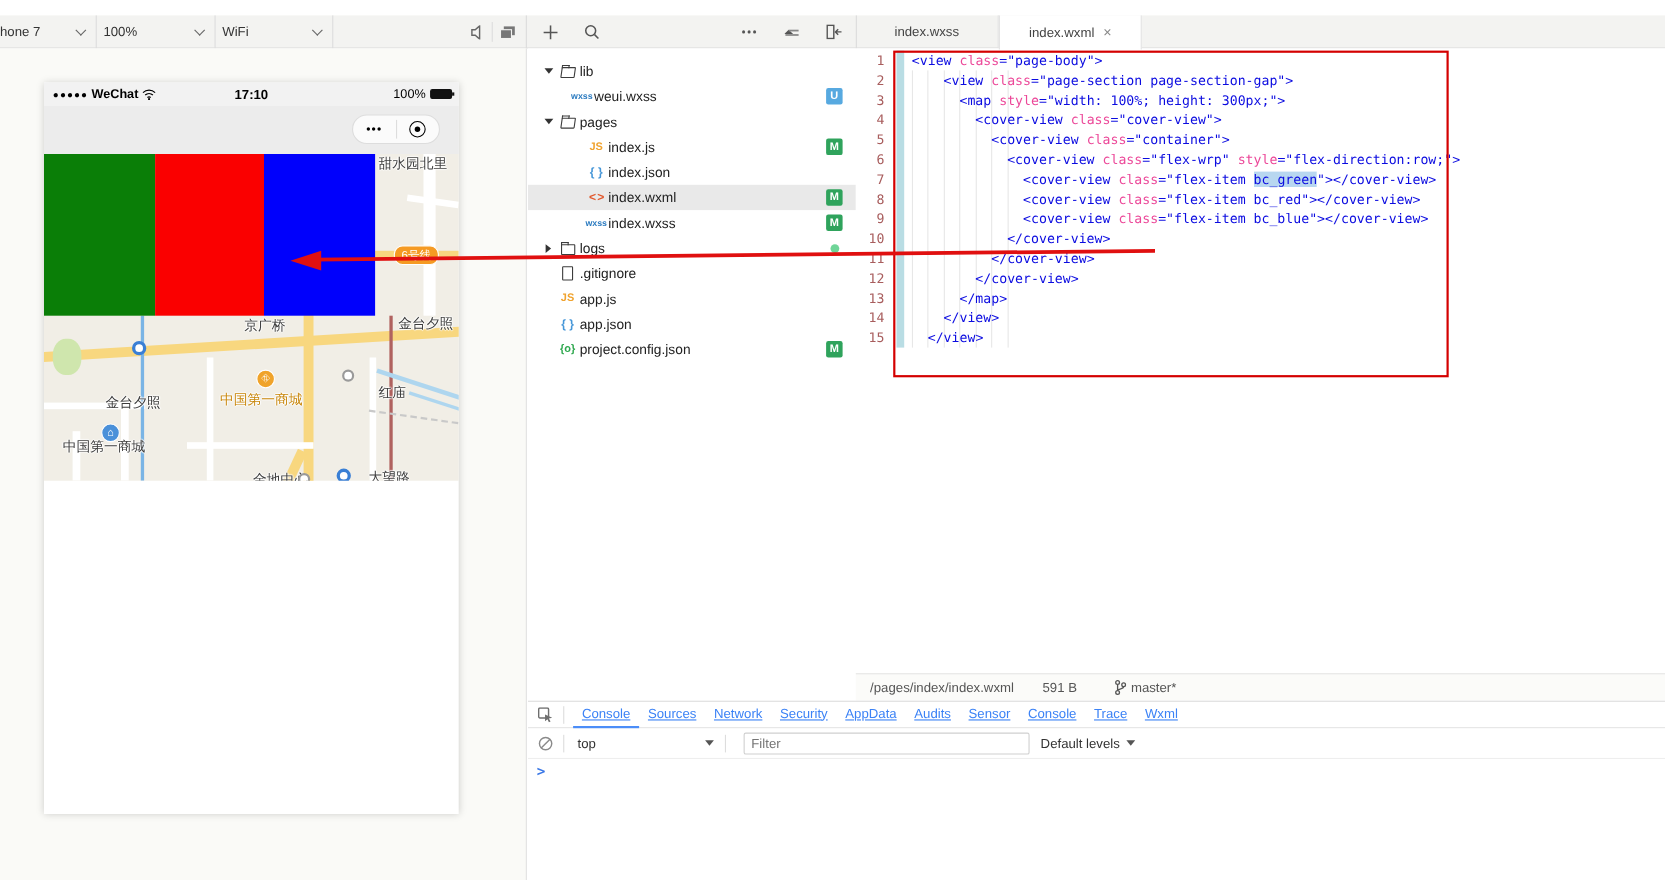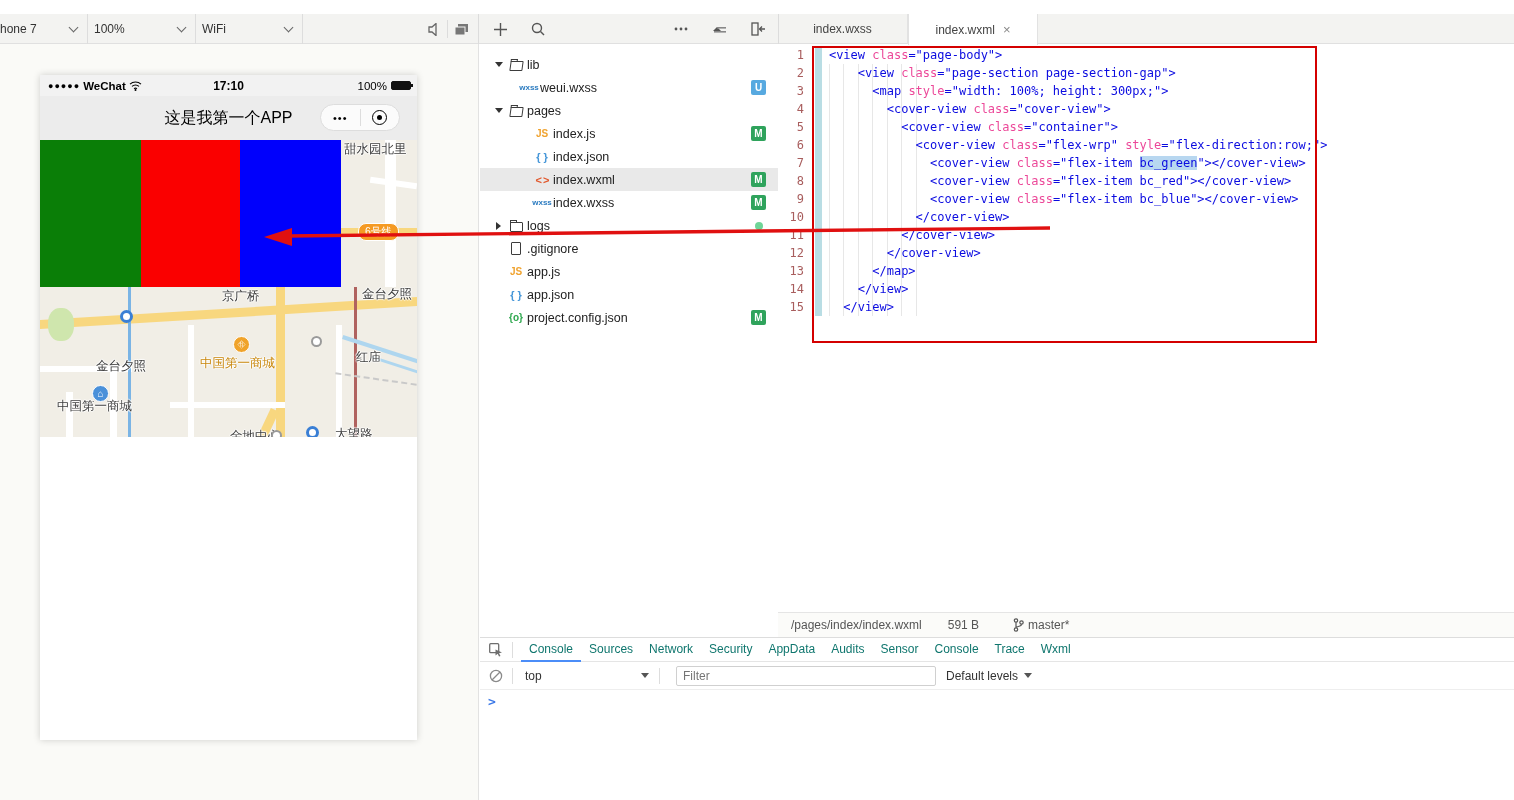--- a/index.html
+++ b/index.html
@@ -97,21 +97,21 @@
   #ed-status { position:absolute; left:778px; top:612px; width:736px; height:25px; background:#fbfbf9; border-top:1px solid #e5e5e5; display:flex; align-items:center; font-size:12px; color:#555; }
   #ed-status .path { margin-left:13px; }
   #ed-status .size { margin-left:26px; }
   #ed-status .branch { margin-left:34px; display:flex; align-items:center; gap:4px; }
 
   
   #debugger { position:absolute; left:480px; top:637px; width:1034px; height:163px; background:#fff; border-top:1px solid #ddd; }
   #dbg-tabs { position:absolute; left:0; top:0; width:1034px; height:24px; border-bottom:1px solid #e5e5e5; display:flex; align-items:center; }
   .dbg-ico { width:14px; height:14px; margin:0 9px; flex:none; }
   .dbg-sep { width:1px; height:16px; background:#ddd; margin-right:8px; flex:none; }
-  .dbg-tab { padding:0 8px; height:24px; line-height:23px; font-size:12px; color:#0f766e; cursor:default; position:relative; }
+  .dbg-tab { padding:0 8px; height:24px; line-height:23px; font-size:12px; color:#3b82f6; cursor:default; position:relative;text-decoration:underline; }
   .dbg-tab.active { border-bottom:2px solid #4b8df8; }
   #dbg-filter { position:absolute; left:0; top:24px; width:1034px; height:28px; border-bottom:1px solid #eee; display:flex; align-items:center; }
   .caret { width:0; height:0; border-left:4px solid transparent; border-right:4px solid transparent; border-top:5px solid #555; }
   #ctx-select { width:138px; display:flex; align-items:center; justify-content:space-between; padding-right:10px; color:#333; }
   #filter-input { width:260px; height:20px; border:1px solid #d0d0d0; border-radius:2px; padding:0 6px; font-size:12px; font-family:"Liberation Sans",sans-serif; color:#333; outline:none; margin-left:8px; }
   #levels { display:flex; align-items:center; gap:6px; margin-left:10px; color:#333; }
   #console-body { position:absolute; left:0; top:52px; width:1034px; height:111px; background:#fff; }
   #prompt { position:absolute; left:8px; top:4px; color:#3b78e7; font-weight:bold; font-family:"DejaVu Sans Mono",monospace; font-size:13px; }
 
   
@@ -207,21 +207,20 @@
               <circle cx="6.5" cy="9" r="1" fill="#000"></circle>
             </svg>
         </span>
         <span class="psb-time">17:10</span>
         <span class="psb-right">
           <span>100%</span>
           <span class="battery"></span>
         </span>
       </div>
       <div id="pnav">
-        <div id="pnav-title">这是我第一个APP</div>
         <div id="capsule">
           <span class="cap-dots">•••</span>
           <span class="cap-div"></span>
           <span class="cap-target">
               <span class="target-ring">
                 <span class="target-dot"></span>
               </span>
             </span>
         </div>
       </div>
@@ -244,21 +243,21 @@
         <div class="river" style="left:300px;top:212px;width:110px;height:4px;transform:rotate(18deg);"></div>
         <div class="river" style="left:330px;top:228px;width:80px;height:3px;transform:rotate(18deg);"></div>
         <div class="dash" style="left:295px;top:238px;width:82px;transform:rotate(8deg);"></div>
         <div class="park" style="left:8px;top:168px;width:26px;height:33px;"></div>
 
       <div class="map-label" style="left: 304px; top: 1px; text-align: center;">甜水园北里</div>
           <div class="map-label" style="left: 322px; top: 146px;">金台夕照</div>
           <div class="map-label" style="left: 182px; top: 148px;">京广桥</div>
           <div class="map-label" style="left: 56px; top: 191px; margin-top: 27px;">金台夕照</div>
           <div class="map-label gold" style="left: 160px; top: 215px;">中国第一商城</div>
-          <div class="map-label" style="left: 272px; top: 209px; padding-left: 44px;">红庙</div>
+          <div class="map-label" style="left: 260px; top: 209px; padding-left: 44px;">红庙</div>
           <div class="map-label" style="left: 17px; top: 258px;">中国第一商城</div>
           <div class="map-label" style="left: 190px; top: 288px;">金地中心</div>
           <div class="map-label" style="left: 295px; top: 286px;">大望路</div>
           <div class="map-badge" style="left: 318px; top: 83px;">6号线</div>
           <div class="micon metro" style="left: 80px; top: 170px;"></div>
           <div class="micon spot" style="left: 271px; top: 196px;"></div>
           <div class="micon shop" style="left: 193px; top: 196px;">⛗</div>
           <div class="micon hotel" style="left: 52px; top: 245px;">⌂</div>
           <div class="micon metro" style="left: 266px; top: 286px;"></div>
           <div class="micon spot" style="left: 231px; top: 290px;"></div>

